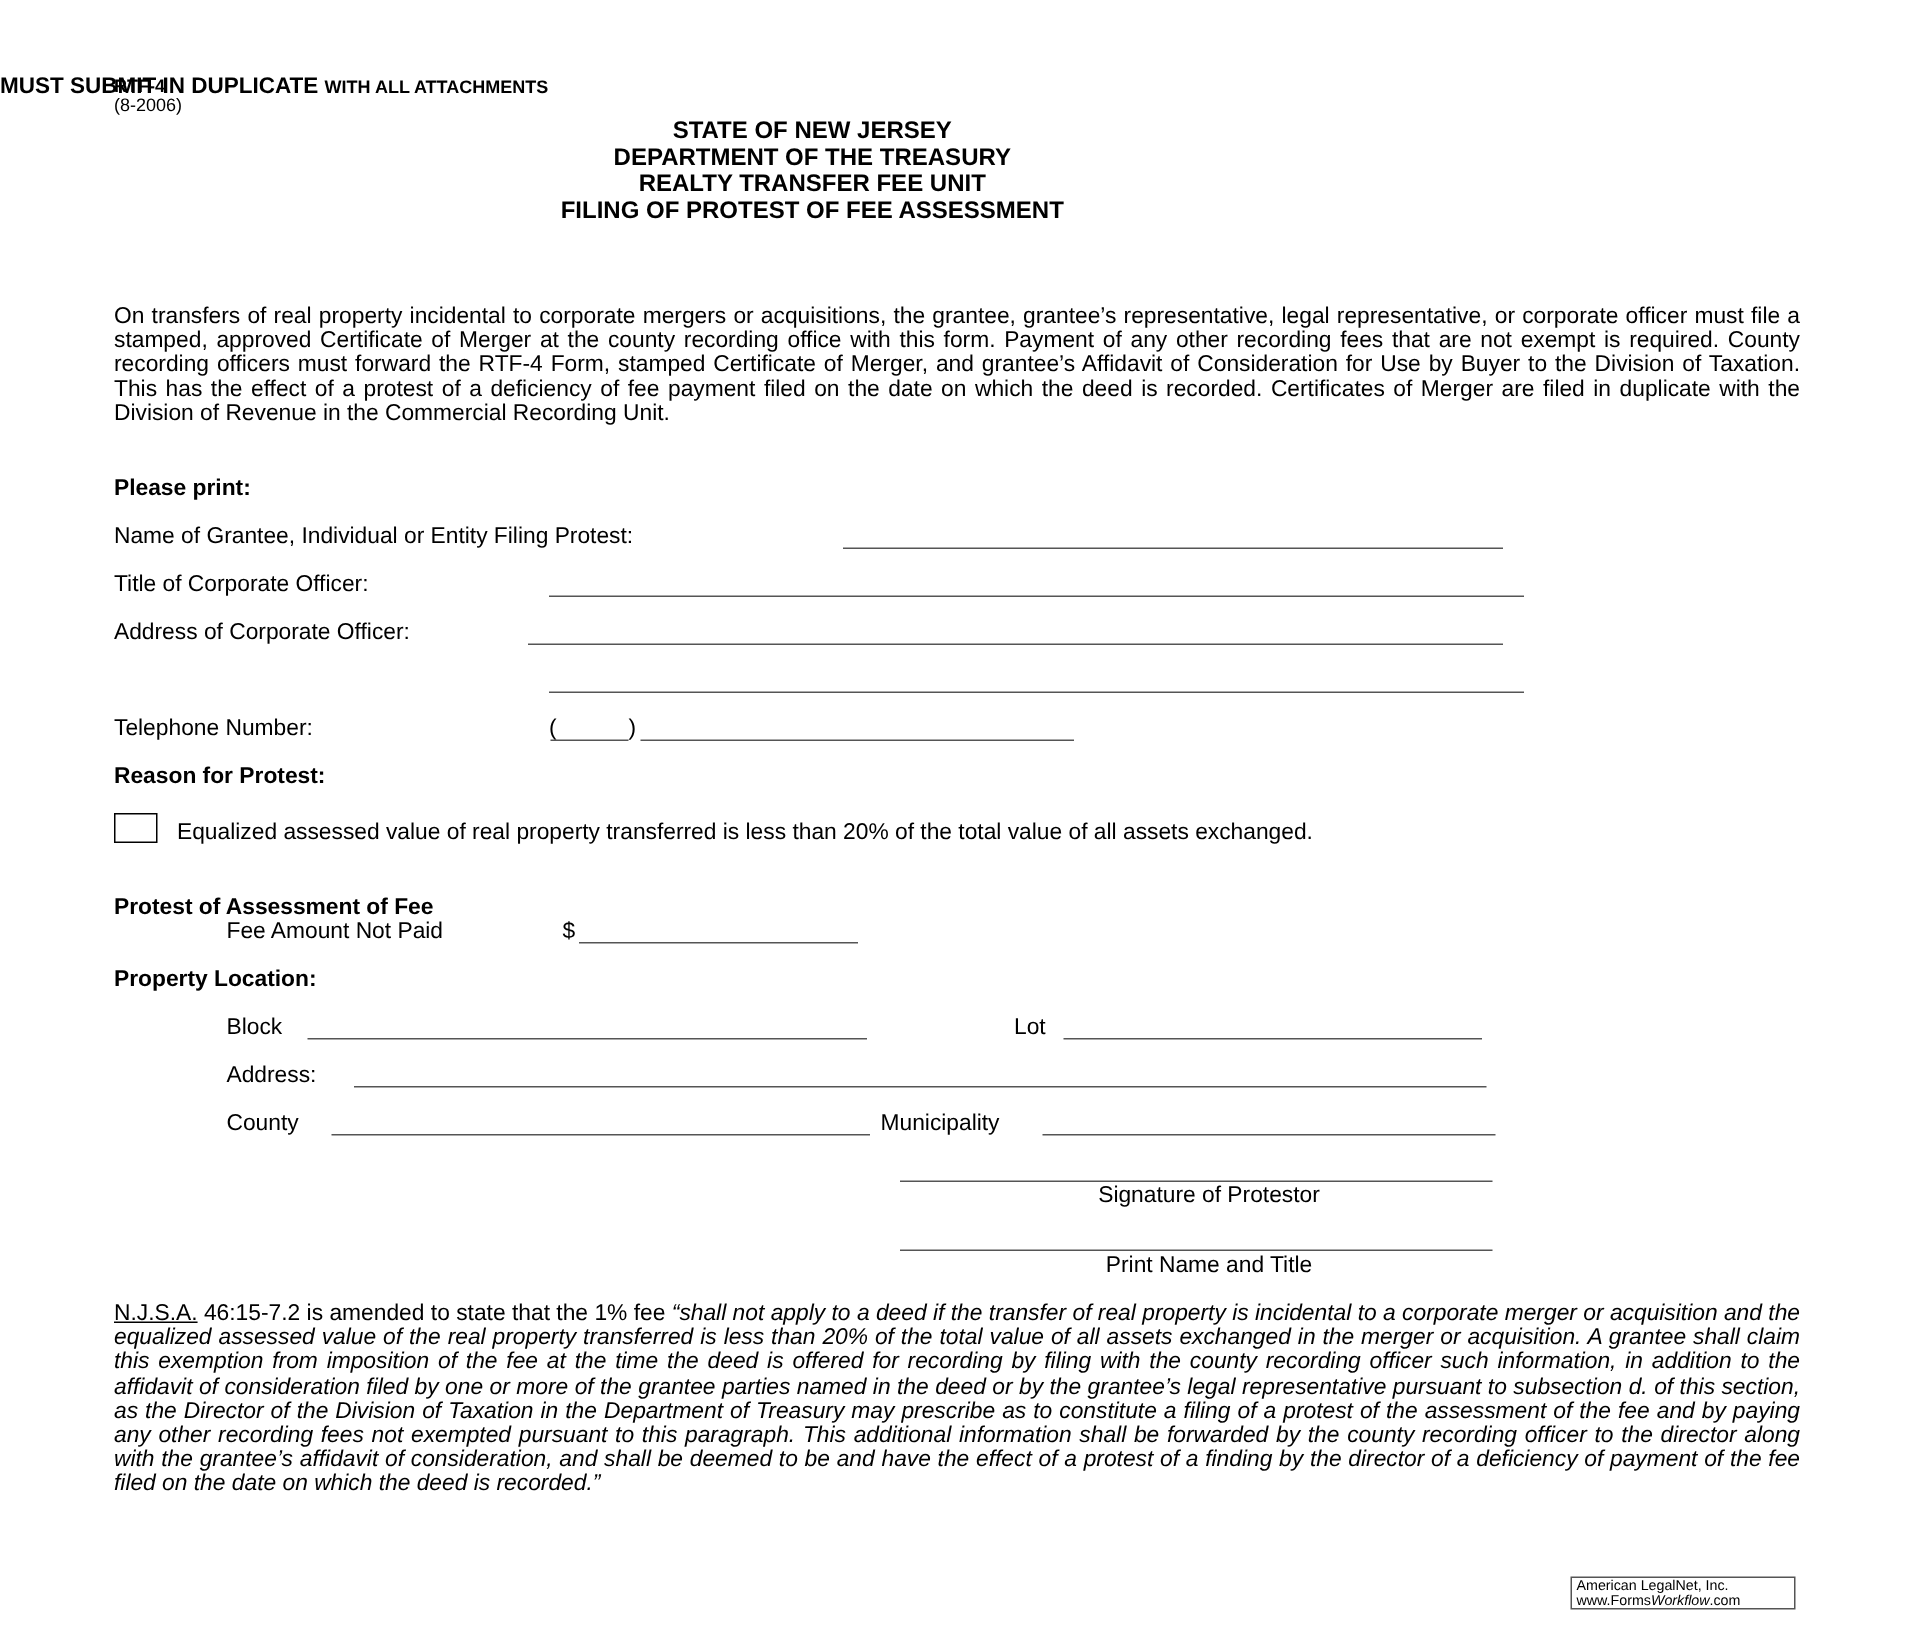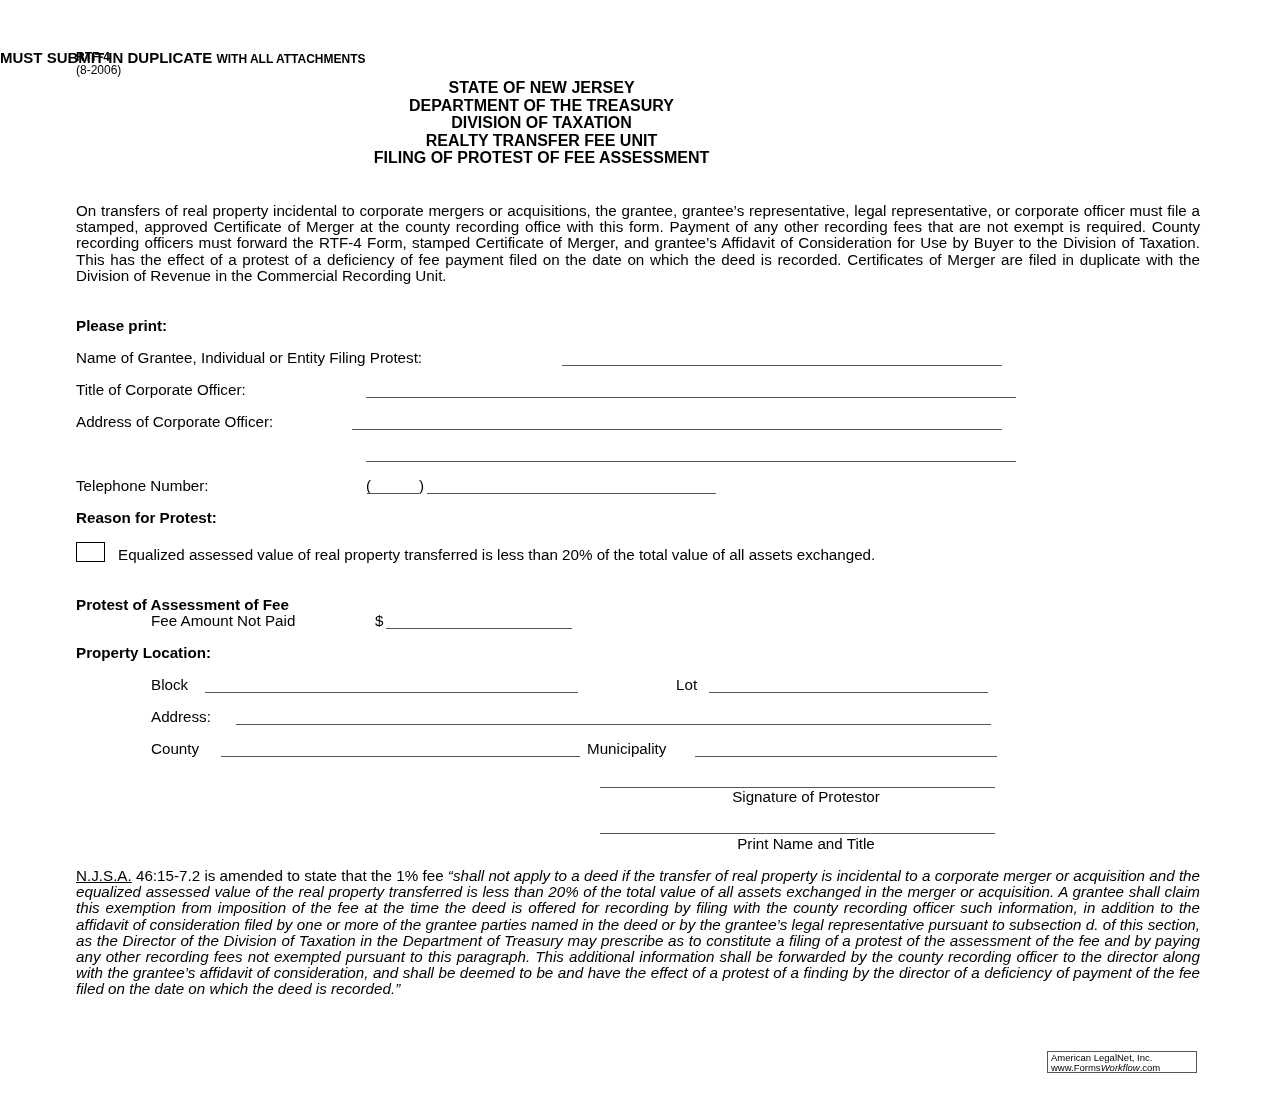--- a/index.html
+++ b/index.html
@@ -32,21 +32,20 @@
 </div>
 
 <div class="abs must">
   <span>MUST SUBMIT IN DUPLICATE</span>
   <span class="small">WITH ALL ATTACHMENTS</span>
 </div>
 
 <div class="abs heading">
   <div>STATE OF NEW JERSEY</div>
   <div>DEPARTMENT OF THE TREASURY</div>
-  <div>DIVISION OF TAXATION</div>
   <div>REALTY TRANSFER FEE UNIT</div>
   <div>FILING OF PROTEST OF FEE ASSESSMENT</div>
 </div>
 
 <div class="abs intro">On transfers of real property incidental to corporate mergers or acquisitions, the grantee, grantee’s representative, legal representative, or corporate officer must file a stamped, approved Certificate of Merger at the county recording office with this form. Payment of any other recording fees that are not exempt is required. County recording officers must forward the RTF-4 Form, stamped Certificate of Merger, and grantee’s Affidavit of Consideration for Use by Buyer to the Division of Taxation. This has the effect of a protest of a deficiency of fee payment filed on the date on which the deed is recorded. Certificates of Merger are filed in duplicate with the Division of Revenue in the Commercial Recording Unit.</div>
 
 <div class="abs label bold" style="left:76px; top:317px;">Please print:</div>
 
 <div class="abs label" style="left:76px; top:349px;">Name of Grantee, Individual or Entity Filing Protest:</div>
 <div class="fld" style="left:562px; top:348px; width:440px;">

